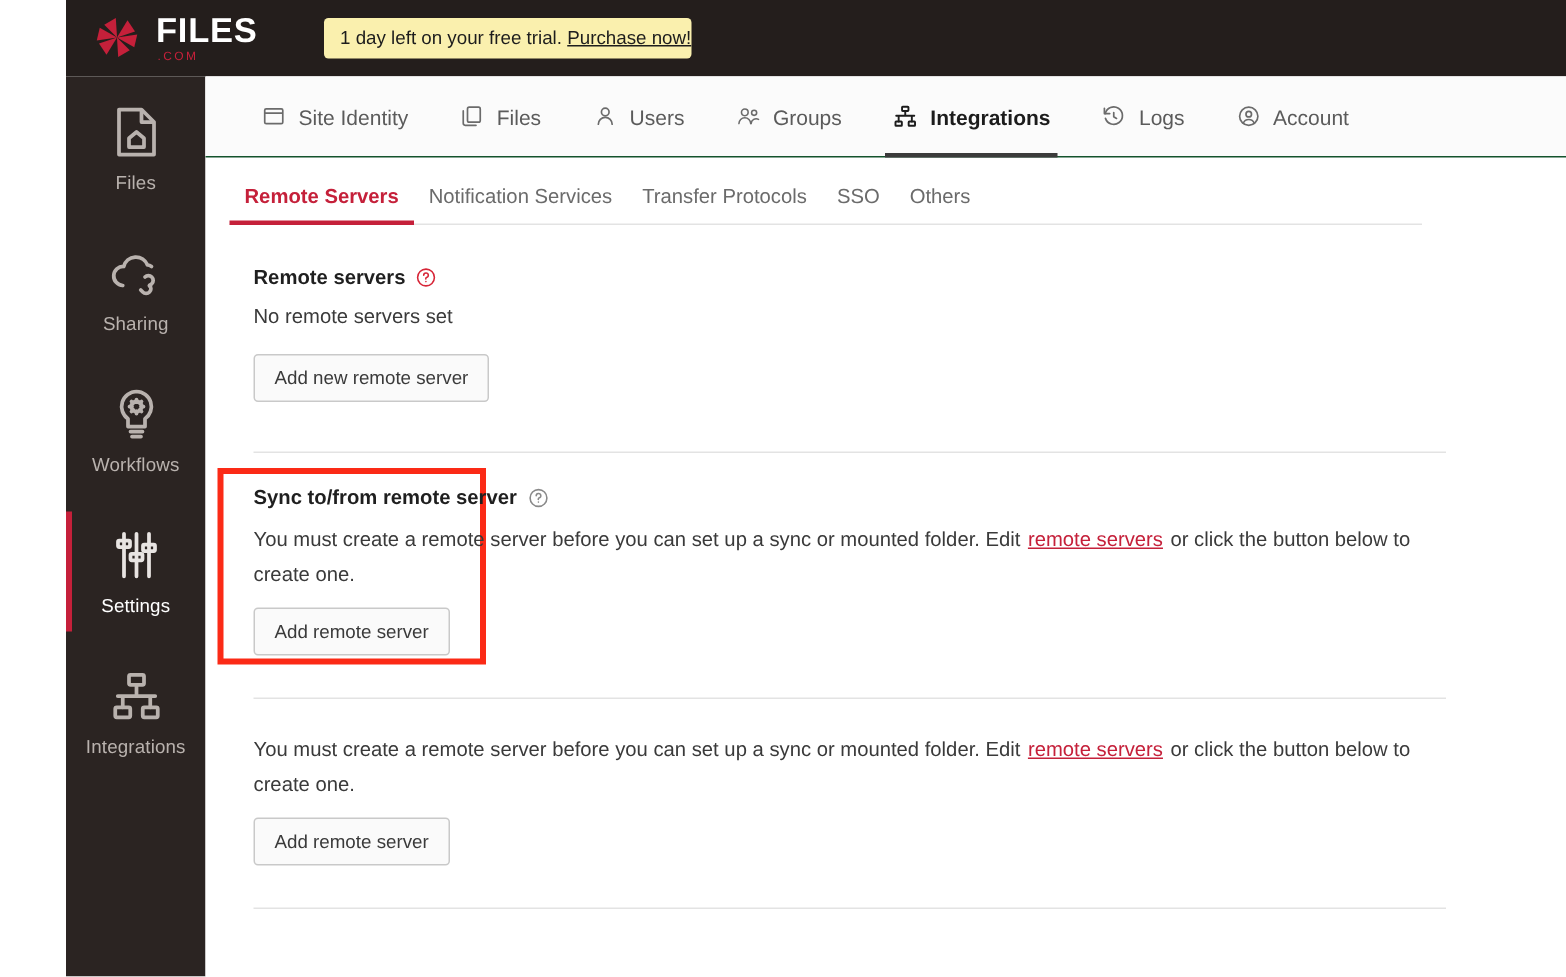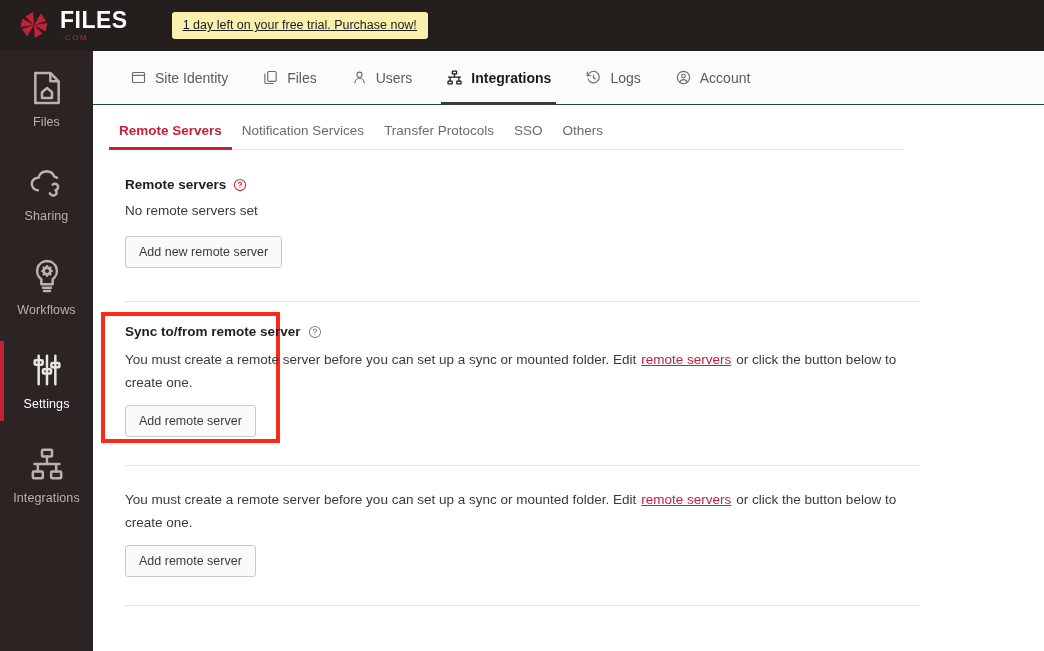--- a/index.html
+++ b/index.html
@@ -2,21 +2,21 @@
 <html><head>
 <meta charset="utf-8">
 <style>
   * { box-sizing: border-box; margin: 0; padding: 0; }
   html, body {
     width: 1044px; height: 651px;
     font-family: "Liberation Sans", sans-serif;
     background: #ffffff;
     overflow: hidden;
   }
-  .app { position: relative; width: 864px; height: 651px; background:#fff; }
+  .app { position: relative; width: 864px; height: 651px; background:#fff;margin-left:44px; }
 
   
   .topbar {
     position: absolute; left: 0; top: 0; width: 1044px; height: 51px;
     background: #241e1c;
     display: flex; align-items: center;
   }
   .logo-wrap {
     display:flex; align-items:center; margin-left: 18px; gap: 8px;
   }
@@ -27,25 +27,24 @@
     font-family:"Liberation Sans", sans-serif;
   }
   .logo-dotcom {
     color:#c5203a; font-size: 8px; font-weight: 400; letter-spacing: 1.6px;
     margin-top: 2px; margin-left: 1px;
   }
   .trial-banner {
     margin-left: 44px;
     background: #faf0ae;
     border-radius: 3px;
-    padding: 6px 11px 7px 11px;
+    padding: 6px 0 7px 11px;
     font-size: 12.5px;
     color: #1d1d1d;
     white-space: nowrap;
-    text-decoration: underline;
   }
   .trial-link { color:#1d1d1d; text-decoration: underline; }
 
   
   .sidebar {
     position:absolute; left:0; top:51px; width: 93px; height: 600px;
     background:#2b2422;
   }
   .side-item {
     position: relative;
@@ -238,20 +237,29 @@
       </div>
 
       <div class="tab">
         <svg class="tab-ic" viewBox="0 0 24 24" fill="none" stroke="#6b6b6b" stroke-width="1.6">
           <circle cx="12" cy="8" r="3.6"></circle>
           <path d="M5.5 19.5a6.5 6.5 0 0 1 13 0" stroke-linecap="round"></path>
         </svg>
         <span>Users</span>
       </div>
 
+      <div class="tab">
+        <svg class="tab-ic" viewBox="0 0 26 24" fill="none" stroke="#6b6b6b" stroke-width="1.6">
+          <circle cx="10" cy="8" r="3.4"></circle>
+          <path d="M4 19.5a6 6 0 0 1 12 0" stroke-linecap="round"></path>
+          <circle cx="19.5" cy="8.5" r="2.6"></circle>
+          <path d="M16.5 19.5a5 5 0 0 1 7.5-4.3" stroke-linecap="round"></path>
+        </svg>
+        <span>Groups</span>
+      </div>
 
       <div class="tab active">
         <svg class="tab-ic" viewBox="0 0 24 24" fill="none" stroke="#1c1c1c" stroke-width="1.8">
           <rect x="9" y="3" width="6" height="4" rx="0.6"></rect>
           <rect x="2.8" y="17" width="6" height="4" rx="0.6"></rect>
           <rect x="15.2" y="17" width="6" height="4" rx="0.6"></rect>
           <path d="M12 7v4.5M5.8 17v-5.5h12.4V17M3.5 11.5h17" stroke-linecap="round"></path>
         </svg>
         <span>Integrations</span>
       </div>

